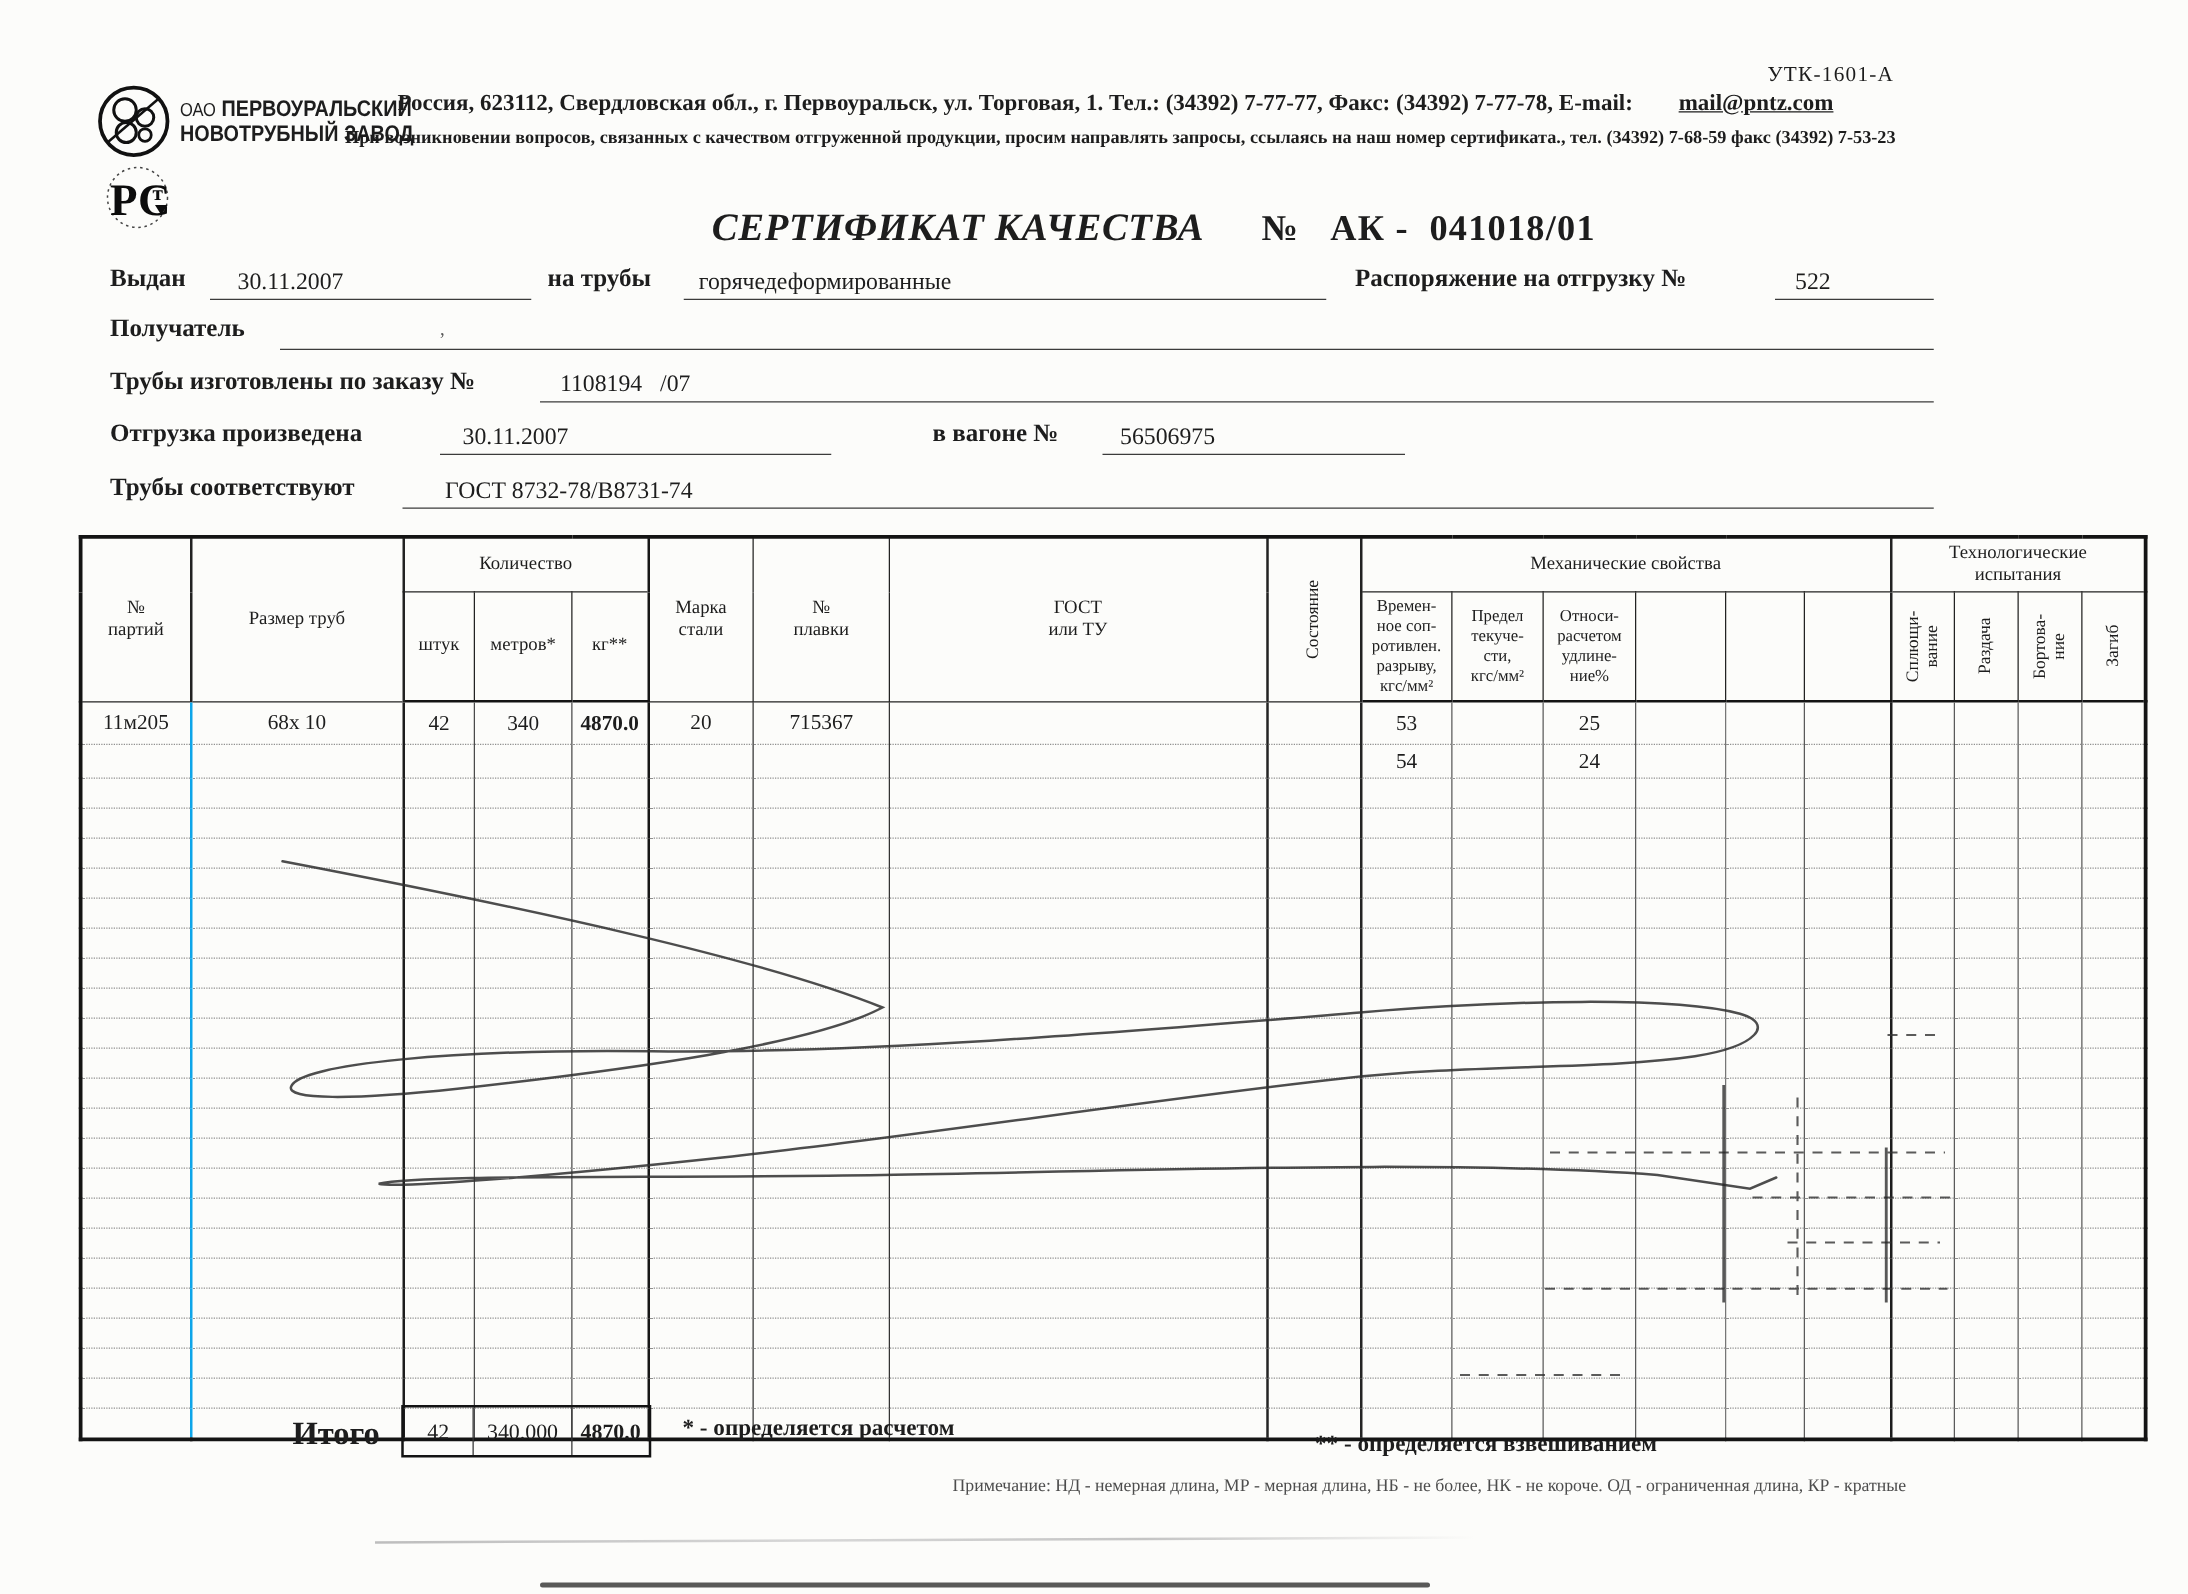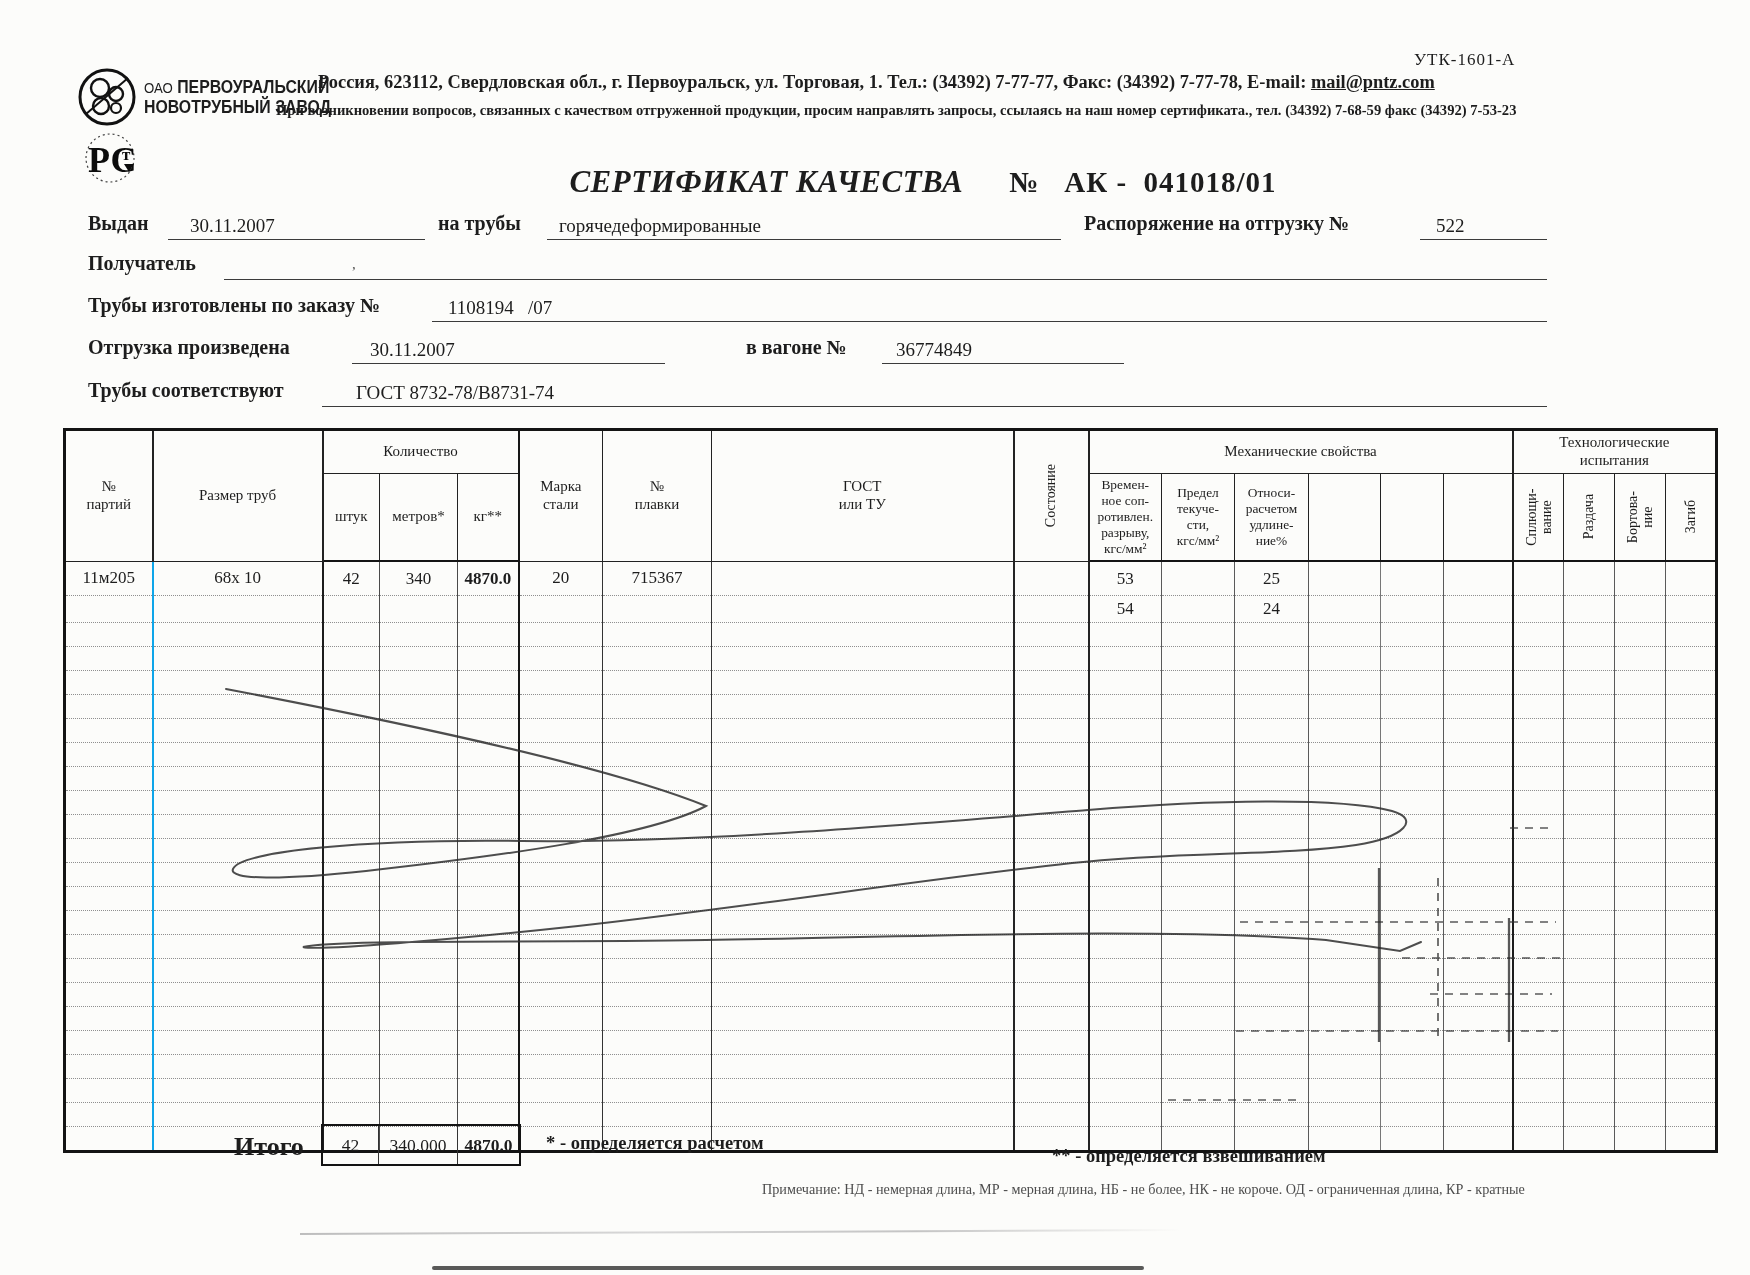--- a/index.html
+++ b/index.html
@@ -11,21 +11,21 @@
   }
   .abs{position:absolute}
 
   
   #form-code{left:1414px;top:50px;font-size:17px;letter-spacing:1px;}
   #logo-block{left:76px;top:66px;display:flex;align-items:center;gap:6px;}
   #logo-text{font-family:"Liberation Sans","DejaVu Sans",sans-serif;font-weight:bold;
     transform:scaleX(.88);transform-origin:left center;line-height:1.12;font-size:18px;white-space:nowrap;}
   #logo-text .pfx{font-weight:normal;font-size:15px;}
   #addr-line{left:318px;top:72px;font-size:18.4px;font-weight:bold;white-space:nowrap;}
-  #addr-line .email{text-decoration:underline;font-weight:bold;}
+  #addr-line .email{text-decoration:underline;font-weight:bold;margin-left:32px;}
   #notice-line{left:276px;top:102px;font-size:14.6px;font-weight:bold;white-space:nowrap;}
   #rst-mark{left:80px;top:130px;}
 
   
   #title-row{left:0;top:146px;width:1750px;text-align:center;white-space:pre;padding-left:40px;}
   #title-main{font-style:italic;font-weight:bold;font-size:31px;letter-spacing:.5px;}
   #title-num{font-weight:bold;font-size:29px;margin-left:46px;letter-spacing:1px;}
 
   
   .flabel{font-weight:bold;font-size:20px;white-space:nowrap;}
@@ -128,21 +128,21 @@
   <div class="abs flabel" style="left:88px;top:252px">Получатель</div>
   <div class="abs fval" style="left:224px;top:252px;width:1323px"><span style="margin-left:12px"></span></div>
   <div class="abs" id="stray-comma">,</div>
 
   <div class="abs flabel" style="left:88px;top:294px">Трубы изготовлены по заказу №</div>
   <div class="abs fval" style="left:432px;top:294px;width:1115px"><span style="margin-left:16px">1108194   /07</span></div>
 
   <div class="abs flabel" style="left:88px;top:336px">Отгрузка произведена</div>
   <div class="abs fval" style="left:352px;top:336px;width:313px"><span style="margin-left:18px">30.11.2007</span></div>
   <div class="abs flabel" style="left:746px;top:336px">в вагоне №</div>
-  <div class="abs fval" style="left:882px;top:336px;width:242px"><span style="margin-left:14px">36774849</span></div>
+  <div class="abs fval" style="left:882px;top:336px;width:242px"><span style="margin-left:14px">56506975</span></div>
 
   <div class="abs flabel" style="left:88px;top:379px">Трубы соответствуют</div>
   <div class="abs fval" style="left:322px;top:379px;width:1225px"><span style="margin-left:34px">ГОСТ 8732-78/В8731-74</span></div>
 
   <table id="cert-table">
     <colgroup>
       <col style="width:88px">
         <col style="width:170px">
         <col style="width:57px">
         <col style="width:78px">

